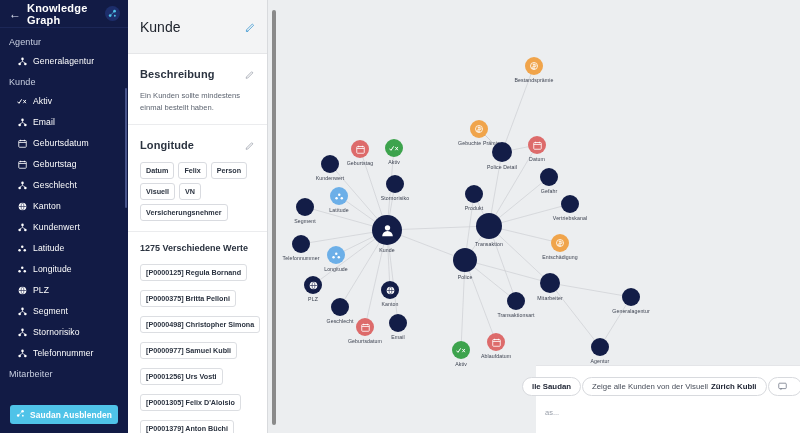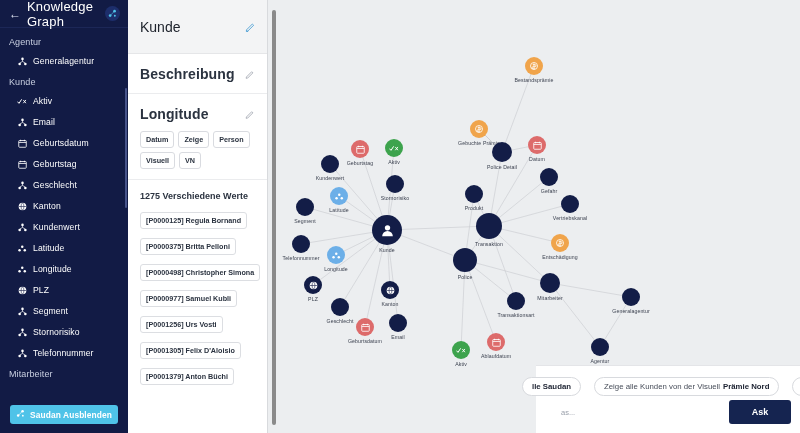--- a/index.html
+++ b/index.html
@@ -32,21 +32,21 @@
   .hamburger i { position:absolute; left:0; height:1px; background:#cfd6e6; display:block; }
   .hamburger i:nth-child(1){ top:0; width:11px;}
   .hamburger i:nth-child(2){ top:4px; width:11px;}
   .hamburger i:nth-child(3){ top:8px; width:7px;}
 
   .sb-head {
     height:28px; display:flex; align-items:center; gap:6px; padding:0 8px 0 9px;
     border-bottom: 1px solid #1c2757;
   }
   .sb-head .back { font-size:12px; color:#dfe5f2; line-height:1; }
-  .sb-head .ttl { font-size:13px; font-weight:normal; color:#ffffff; letter-spacing:.2px; flex:1;}
+  .sb-head .ttl { font-size:11px; font-weight:bold; color:#ffffff; letter-spacing:.2px; flex:1;}
   .sb-head .kg-badge {
     width:15px; height:15px; border-radius:50%; background:#1d2e6b;
     display:flex; align-items:center; justify-content:center;
   }
 
   .sb-scroll { height: 352px; overflow:hidden; position:relative; padding-top:4px;}
   .grp {
     font-size:9px; color:#c8cfe0; padding:5px 0 4px 9px; font-weight:400; letter-spacing:.1px;
   }
   .item {
@@ -69,21 +69,21 @@
     width: 140px; flex: 0 0 140px; height:433px; background:#ffffff;
     position:relative; overflow:hidden; border-right:1px solid #d8dadd;
   }
   .d-head {
     height:54px; background:#f3f4f5; display:flex; align-items:center; justify-content:space-between;
     padding: 0 11px 0 12px; border-bottom:1px solid #e5e6e8;
   }
   .d-head .h1 { font-size:14px; color:#20252e; font-weight:400; }
   .d-sec { padding:11px 12px 10px 12px; border-bottom:1px solid #ebecee; }
   .d-sec .row { display:flex; align-items:center; justify-content:space-between; }
-  .d-sec .h2 { font-size:14px; font-weight:bold; color:#2b3340; letter-spacing:.1px;}
+  .d-sec .h2 { font-size:11px; font-weight:bold; color:#2b3340; letter-spacing:.1px;}
   .d-sec .desc { font-size:7.6px; color:#5d6470; line-height:1.55; margin-top:7px; }
   .chips { display:flex; flex-wrap:wrap; gap:4px; margin-top:8px; }
   .chip {
     border:1px solid #d9dbe0; border-radius:3px; padding:3px 5px;
     font-size:7.2px; font-weight:bold; color:#2b3340; white-space:nowrap; cursor:pointer;
   }
   .d-vals { padding:11px 12px 4px 12px; }
   .d-vals .h2 { font-size:9px; font-weight:bold; color:#2b3340; margin-bottom:8px;}
   .vchip {
     border:1px solid #dcdee2; border-radius:3px; padding:3px 5px; margin-bottom:6px;
@@ -103,28 +103,28 @@
     position:absolute; left:50%; transform:translateX(-50%);
     font-size:5.2px; color:#3c4250; white-space:nowrap; margin-top:2px; letter-spacing:.1px;
   }
   svg.edges { position:absolute; left:0; top:0; width:100%; height:100%; }
 
   
   .bottombar {
     position:absolute; left:268px; right:0; bottom:0; height:68px;
     background:#ffffff; border-top:1px solid #e4e5e8; z-index:15;
   }
-  .sugg { display:flex; align-items:center; gap:13px; padding:8px 8px 0 0; height:32px;text-align:center; }
+  .sugg { display:flex; align-items:center; gap:1px; padding:8px 8px 0 0; height:32px;text-align:center; }
   .sugg-chip {
     border:1px solid #d8dade; border-radius:12px; height:19px; display:flex; align-items:center;
     padding:0 9px; font-size:7.8px; color:#474d59; white-space:nowrap; cursor:pointer; background:#fff;
   }
   .sugg-chip b { color:#1b2130; font-weight:bold; margin-left:3px;}
   .sugg-chip.cut { margin-left:-14px; font-weight:bold; color:#1b2130;}
-  .askrow { display:flex; align-items:center; height:34px; padding:0 9px 6px 4px;margin-left:16px; }
+  .askrow { display:flex; align-items:center; height:34px; padding:0 9px 6px 4px; }
   .askinput {
     flex:1; font-size:7.5px; color:#9aa0ab; padding-left:5px; cursor:text;
   }
   .askbtn {
     width:62px; height:24px; background:#152450; color:#fff; border-radius:3px;
     font-size:9px; font-weight:bold; display:flex; align-items:center; justify-content:center; cursor:pointer;
   }
 </style>
 </head>
 <body>
@@ -324,37 +324,39 @@
 
     <div class="d-sec">
       <div class="row">
         <div class="h2">Beschreibung</div>
         <span class="pencil">
           <svg width="10" height="10" viewBox="0 0 14 14">
               <path d="M2 11.2 L9.4 3.8 L11 5.4 L3.6 12.8 L1.6 13 Z" fill="none" stroke="#9aa0ab" stroke-width="1.1"></path>
             </svg>
         </span>
       </div>
+      <div class="desc">Ein Kunden sollte mindestens einmal bestellt haben.</div>
     </div>
 
     <div class="d-sec">
       <div class="row">
         <div class="h2">Longitude</div>
         <span class="pencil">
           <svg width="10" height="10" viewBox="0 0 14 14">
               <path d="M2 11.2 L9.4 3.8 L11 5.4 L3.6 12.8 L1.6 13 Z" fill="none" stroke="#9aa0ab" stroke-width="1.1"></path>
             </svg>
         </span>
       </div>
       <div class="chips" id="synonym-chips">
           <div class="chip">Datum</div>
-          <div class="chip">Zeige</div>
+          <div class="chip">Felix</div>
           <div class="chip">Person</div>
           <div class="chip">Visuell</div>
           <div class="chip">VN</div>
+          <div class="chip">Versicherungsnehmer</div>
         </div>
     </div>
 
     <div class="d-vals">
       <div class="h2">1275 Verschiedene Werte</div>
       <div id="value-chips"><div class="vchip">[P0000125] Regula Bornand</div><br><div class="vchip">[P0000375] Britta Pelloni</div><br><div class="vchip">[P0000498] Christopher Simona</div><br><div class="vchip">[P0000977] Samuel Kubli</div><br><div class="vchip">[P0001256] Urs Vosti</div><br><div class="vchip">[P0001305] Felix D'Aloisio</div><br><div class="vchip">[P0001379] Anton Büchi</div><br><br><br><br></div>
     </div>
   </div>
 
   <div class="graphwrap">
@@ -628,31 +630,30 @@
       </div>
     <div class="resizer"></div>
 
     <div class="bottombar">
       <div class="sugg">
         <div class="sugg-chip cut">
           <span>lle Saudan</span>
         </div>
         <div class="sugg-chip">
           <span>Zeige alle Kunden von der Visuell</span>
-          <b>Prämie Nord</b>
+          <b>Zürich Kubli</b>
         </div>
         <div class="sugg-chip">
           <span style="margin-right:5px;display:flex;">
             <svg width="9" height="9" viewBox="0 0 12 12">
                 <rect x="1" y="1.6" width="10" height="7.2" rx="1.2" fill="none" stroke="#6b7280" stroke-width="1"></rect>
                 <path d="M3.4 8.8 L3.4 11 L5.6 8.8 Z" fill="#6b7280"></path>
               </svg>
           </span>
 
         </div>
       </div>
       <div class="askrow">
         <div class="askinput">as...</div>
-        <div class="askbtn">Ask</div>
       </div>
     </div>
   </div>
 </div>
 
 </body></html>

